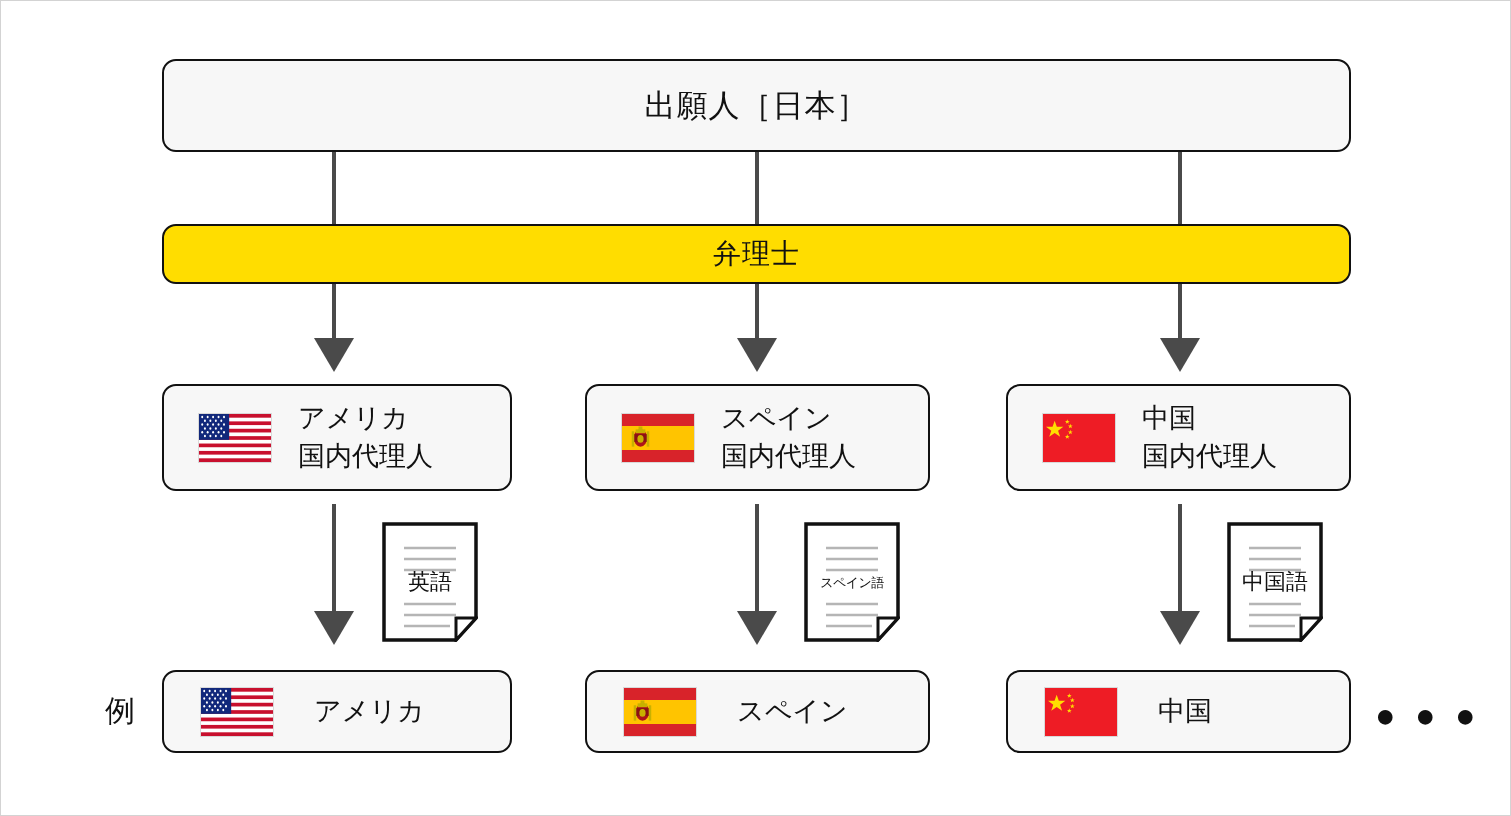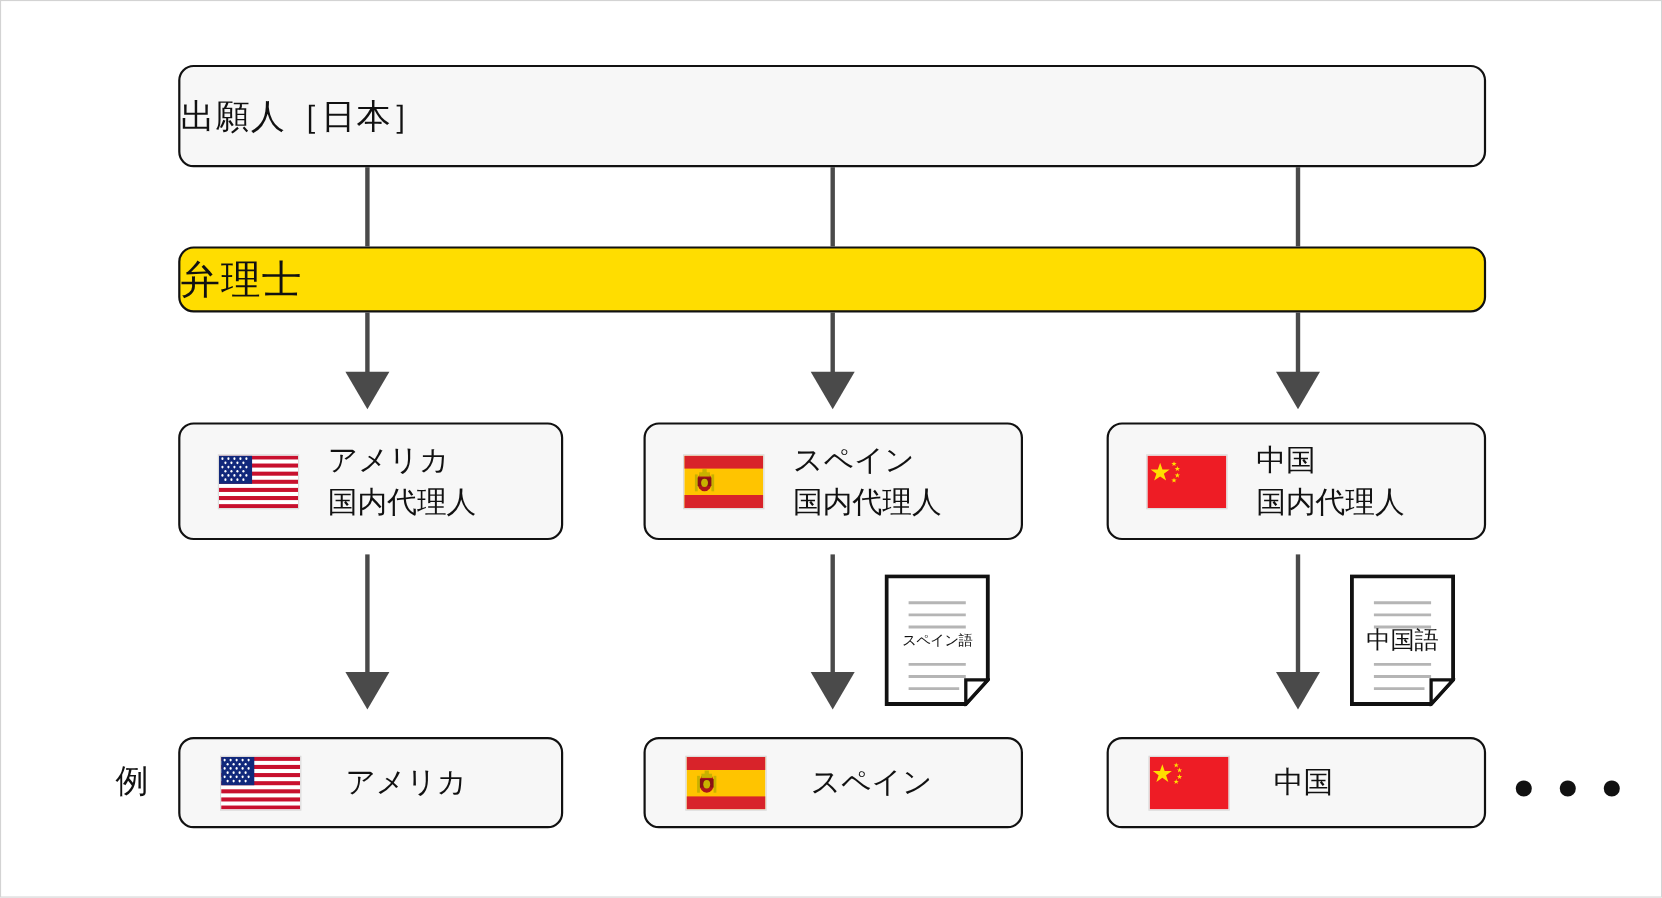--- a/index.html
+++ b/index.html
@@ -18,21 +18,21 @@
 
   
   .box{
     position:absolute;
     box-sizing:border-box;
     border:2.5px solid #111111;
     border-radius:14px;
     background:#f7f7f7;
     display:flex;
     align-items:center;
-    justify-content:flex-start;
+    justify-content:center;
   }
   .box.yellow{background:#ffdd00;}
 
   .box-title{
     font-size:31px;
     color:#111111;
     letter-spacing:1px;
     line-height:1.2;
     white-space:pre;
     text-align:center;
@@ -140,21 +140,21 @@
 
   <div class="box" style="left:161px;top:58px;width:1189px;height:93px;">
     <span class="box-title">出願人［日本］</span>
   </div>
 
   <div class="vline" style="left:331px;top:151px;height:72px;"></div>
   <div class="vline" style="left:754px;top:151px;height:72px;"></div>
   <div class="vline" style="left:1177px;top:151px;height:72px;"></div>
 
   <div class="box yellow" style="left:161px;top:223px;width:1189px;height:60px;">
-    <span class="box-title" style="font-size:36px;">弁理士</span>
+    <span class="box-title" style="font-size:28px;">弁理士</span>
   </div>
 
   <div class="arrow-line" style="left:331px;top:283px;height:67px;"></div>
   <div class="arrow-head" style="left:313px;top:337px;"></div>
 
   <div class="arrow-line" style="left:754px;top:283px;height:67px;"></div>
   <div class="arrow-head" style="left:736px;top:337px;"></div>
 
   <div class="arrow-line" style="left:1177px;top:283px;height:67px;"></div>
   <div class="arrow-head" style="left:1159px;top:337px;"></div>
@@ -245,20 +245,35 @@
 
   <div class="arrow-line" style="left:331px;top:503px;height:110px;"></div>
   <div class="arrow-head" style="left:313px;top:610px;"></div>
 
   <div class="arrow-line" style="left:754px;top:503px;height:110px;"></div>
   <div class="arrow-head" style="left:736px;top:610px;"></div>
 
   <div class="arrow-line" style="left:1177px;top:503px;height:110px;"></div>
   <div class="arrow-head" style="left:1159px;top:610px;"></div>
 
+  <div class="doc" style="left:381px;top:521px;">
+    <svg viewBox="0 0 96 120">
+      <path d="M2 2 H94 V96 L74 118 H2 Z" fill="#ffffff" stroke="#111111" stroke-width="3.5" stroke-linejoin="miter"></path>
+      <path d="M94 96 L74 118 L74 96 Z" fill="#ffffff" stroke="#111111" stroke-width="3"></path>
+      <g stroke="#b5b5b5" stroke-width="2.6">
+        <line x1="22" y1="26" x2="74" y2="26"></line>
+        <line x1="22" y1="37" x2="74" y2="37"></line>
+        <line x1="22" y1="48" x2="74" y2="48"></line>
+        <line x1="22" y1="82" x2="74" y2="82"></line>
+        <line x1="22" y1="93" x2="74" y2="93"></line>
+        <line x1="22" y1="104" x2="68" y2="104"></line>
+      </g>
+    </svg>
+    <span class="doc-text">英語</span>
+  </div>
 
   <div class="doc narrow" style="left:803px;top:521px;">
     <svg viewBox="0 0 96 120">
       <path d="M2 2 H94 V96 L74 118 H2 Z" fill="#ffffff" stroke="#111111" stroke-width="3.5" stroke-linejoin="miter"></path>
       <path d="M94 96 L74 118 L74 96 Z" fill="#ffffff" stroke="#111111" stroke-width="3"></path>
       <g stroke="#b5b5b5" stroke-width="2.6">
         <line x1="22" y1="26" x2="74" y2="26"></line>
         <line x1="22" y1="37" x2="74" y2="37"></line>
         <line x1="22" y1="48" x2="74" y2="48"></line>
         <line x1="22" y1="82" x2="74" y2="82"></line>

